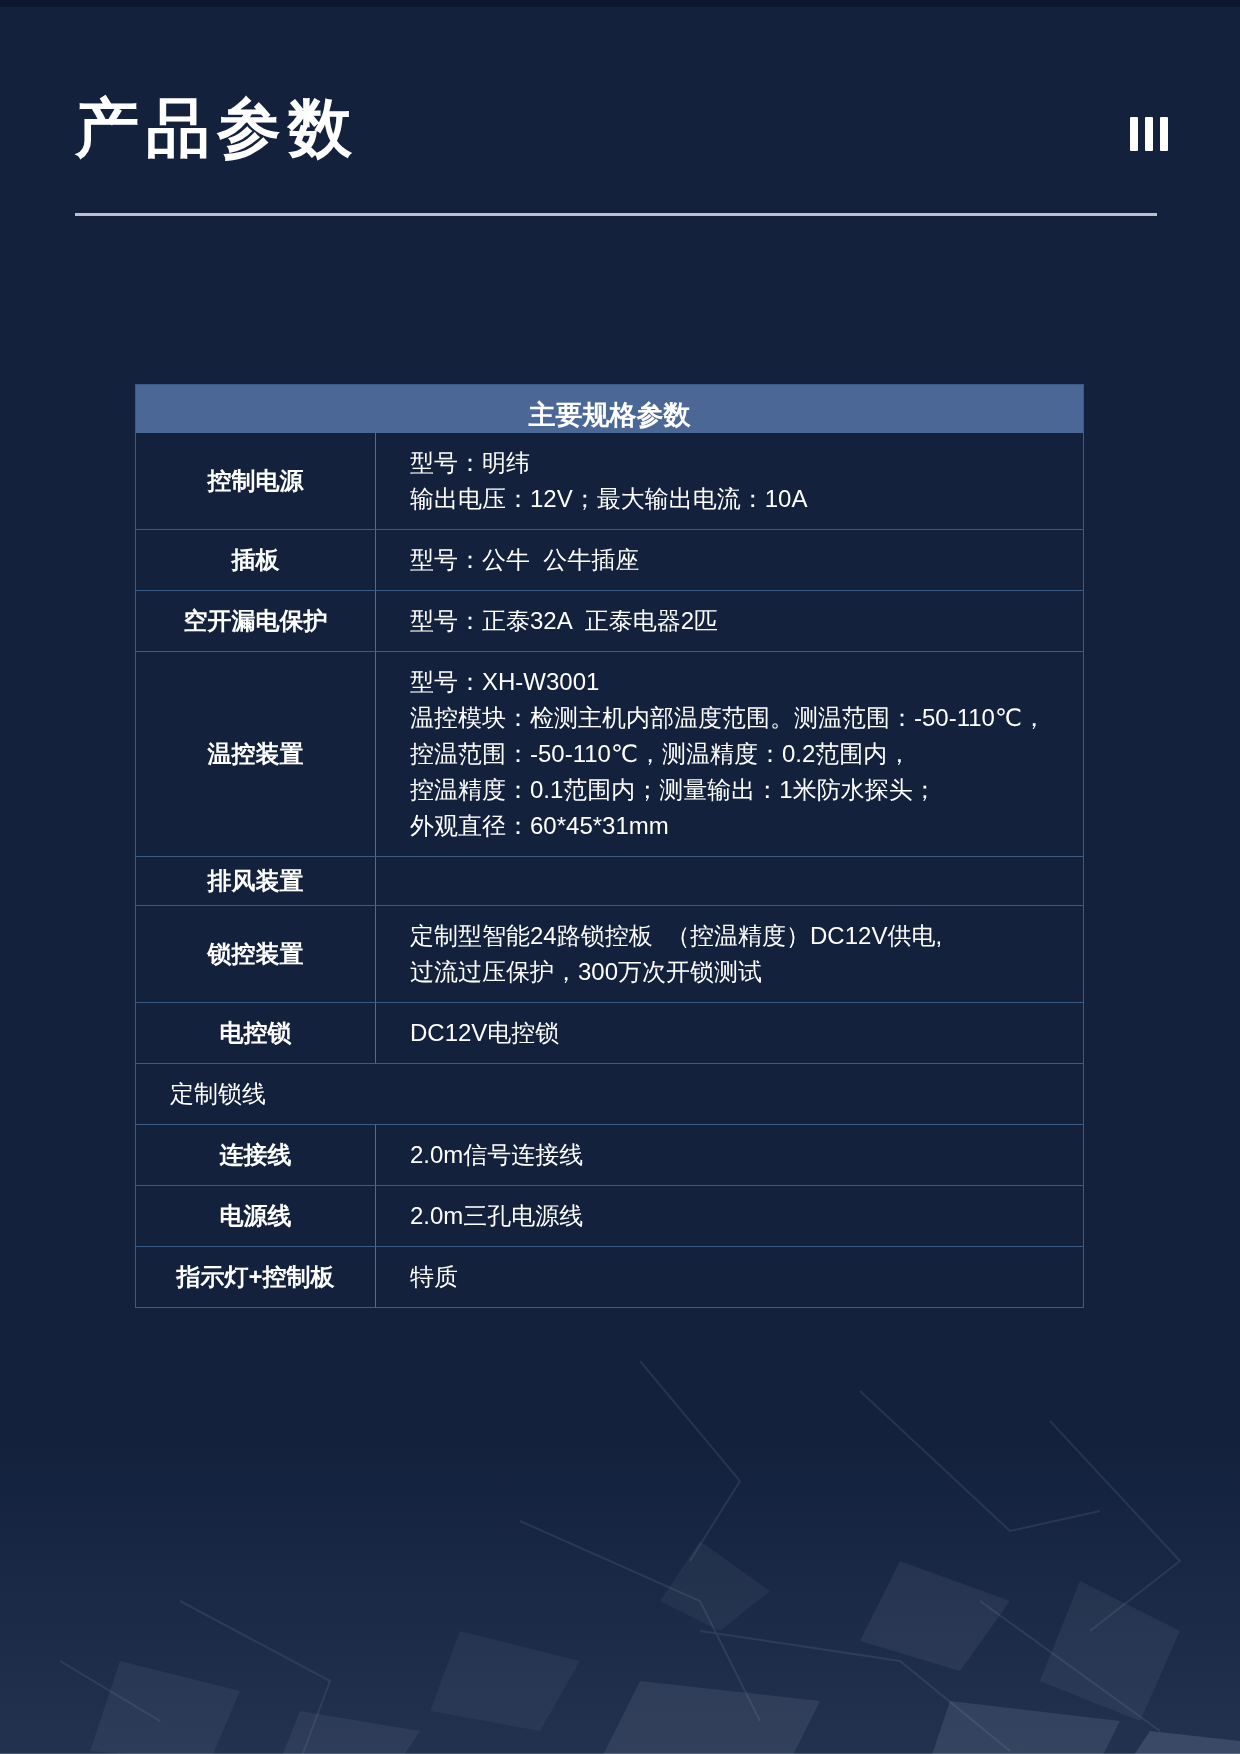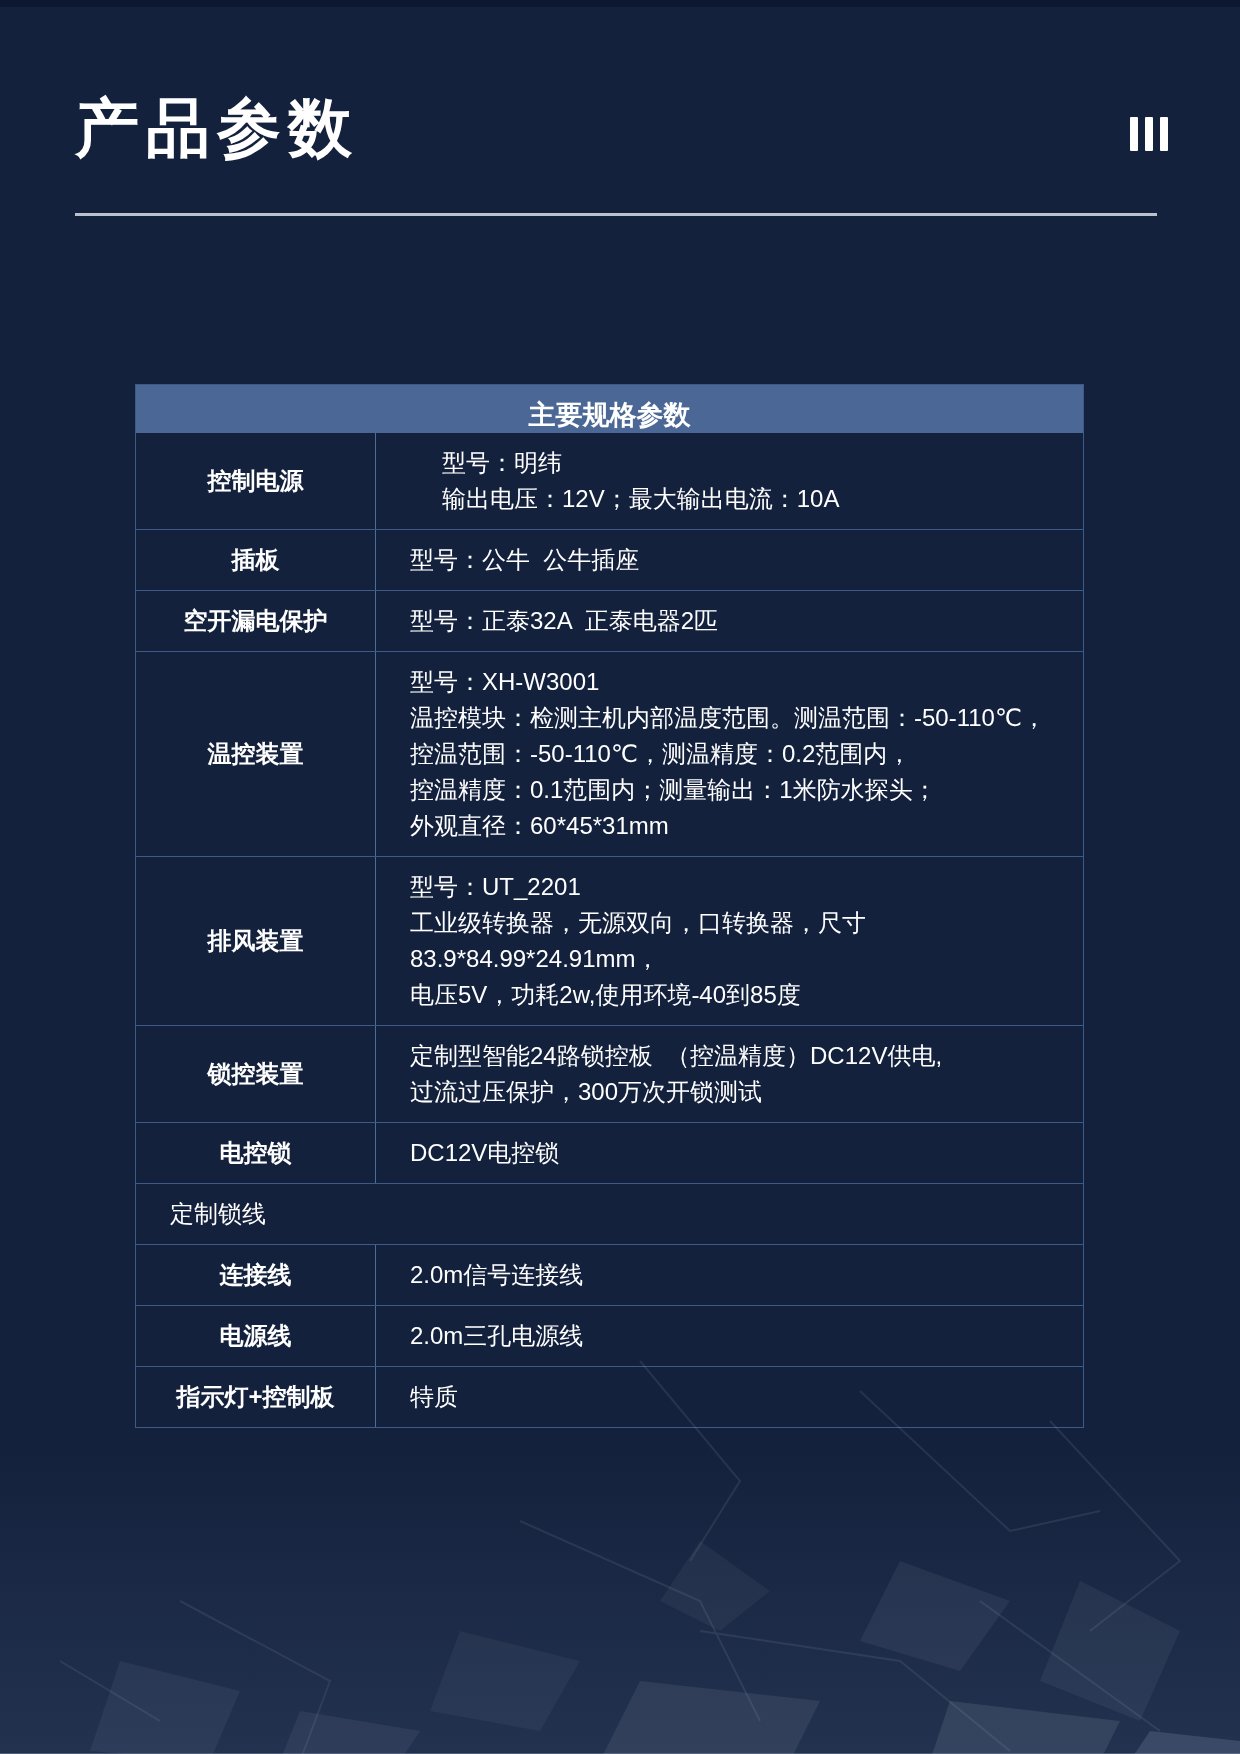--- a/index.html
+++ b/index.html
@@ -57,21 +57,21 @@
     line-height:61px;
     text-align:center;
     font-size:27px;
     font-weight:bold;
     background:var(--header_bg,#4A6795);
   }
   .row{
     display:flex;
     border-top:1px solid var(--border,#3C5A86);
   }
-  .row:first-of-type{border-top:none;gap:32px;}
+  .row:first-of-type{border-top:none;}
   .cell{box-sizing:border-box;}
   .cell.label{
     width:240px;
     flex:0 0 240px;
     display:flex;
     align-items:center;
     justify-content:center;
     text-align:center;
     font-size:24px;
     font-weight:bold;
@@ -151,25 +151,20 @@
             <div class="vline">型号：XH-W3001</div>
             <div class="vline">温控模块：检测主机内部温度范围。测温范围：-50-110℃，</div>
             <div class="vline">控温范围：-50-110℃，测温精度：0.2范围内，</div>
             <div class="vline">控温精度：0.1范围内；测量输出：1米防水探头；</div>
             <div class="vline">外观直径：60*45*31mm</div>
           </div>
     </div>
 
     <div class="row">
       <div class="cell label">排风装置</div>
-      <div class="cell value">
-            <div class="vline">型号：UT_2201</div>
-            <div class="vline">工业级转换器，无源双向，口转换器，尺寸83.9*84.99*24.91mm，</div>
-            <div class="vline">电压5V，功耗2w,使用环境-40到85度</div>
-          </div>
     </div>
 
     <div class="row">
       <div class="cell label">锁控装置</div>
       <div class="cell value">
             <div class="vline">定制型智能24路锁控板  （控温精度）DC12V供电,</div>
             <div class="vline">过流过压保护，300万次开锁测试</div>
           </div>
     </div>
 

